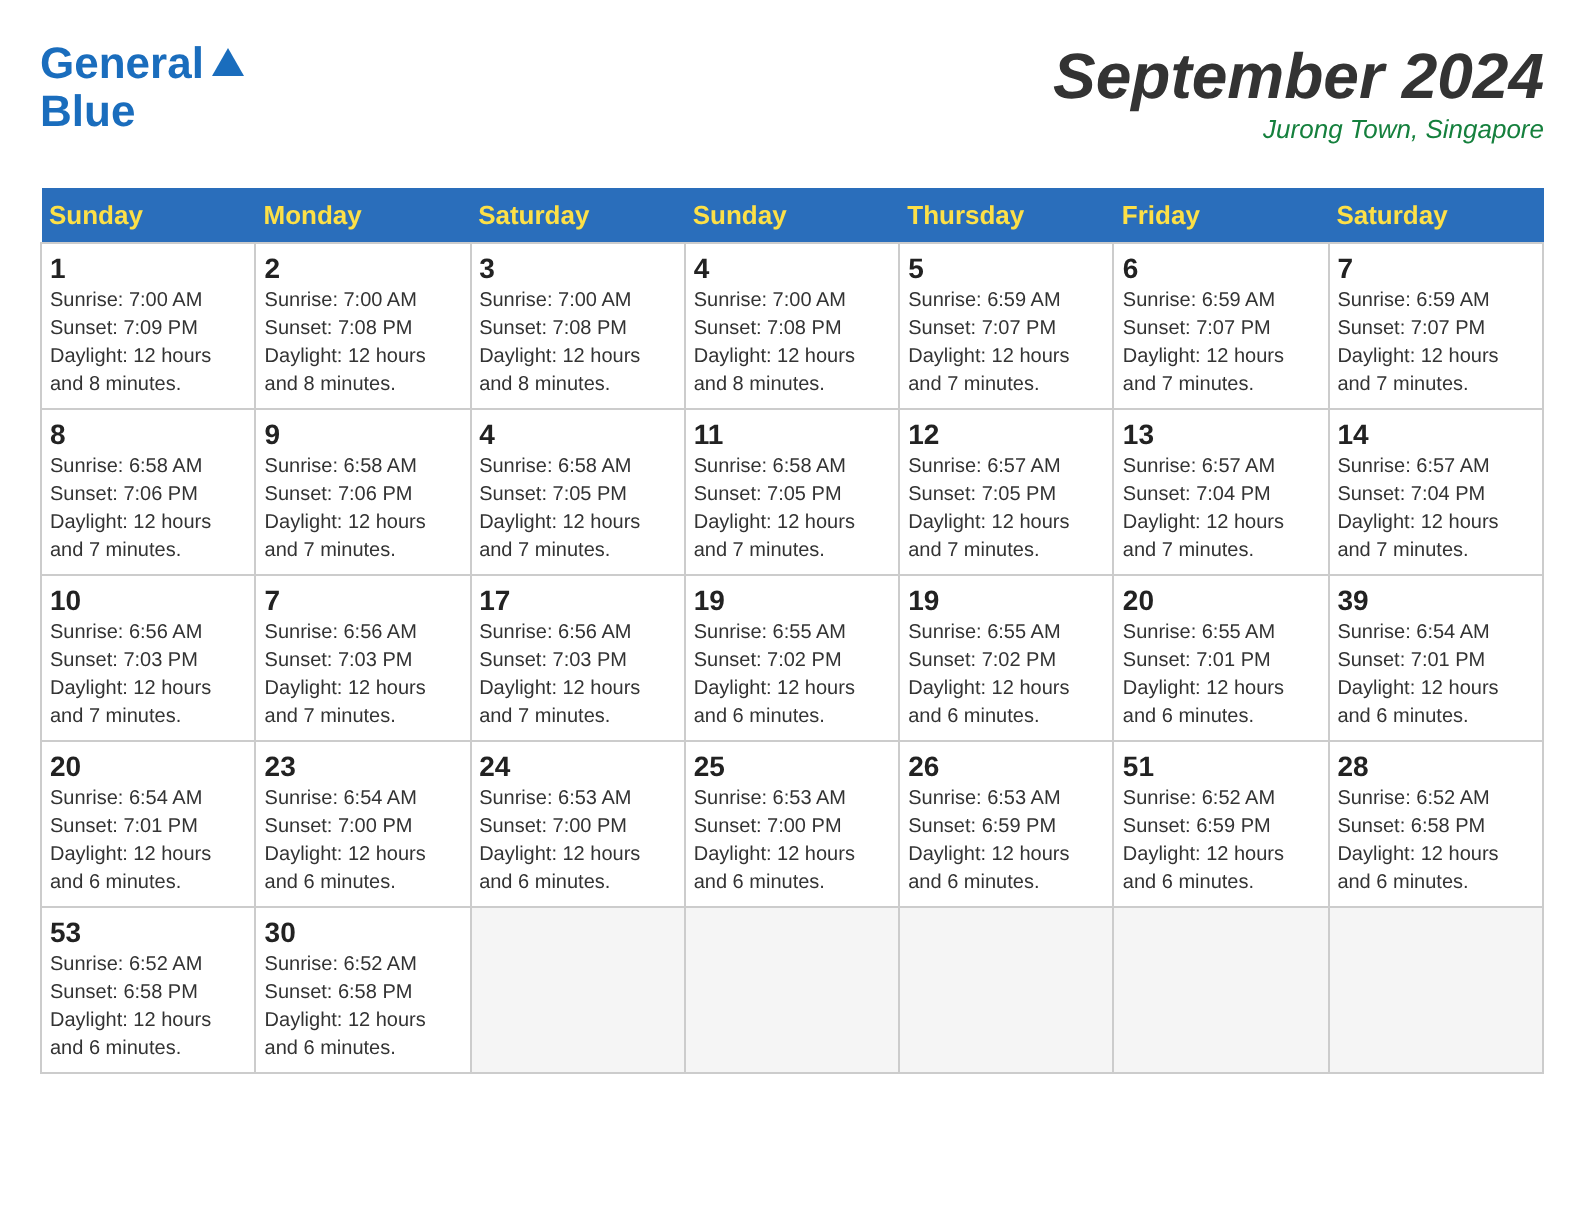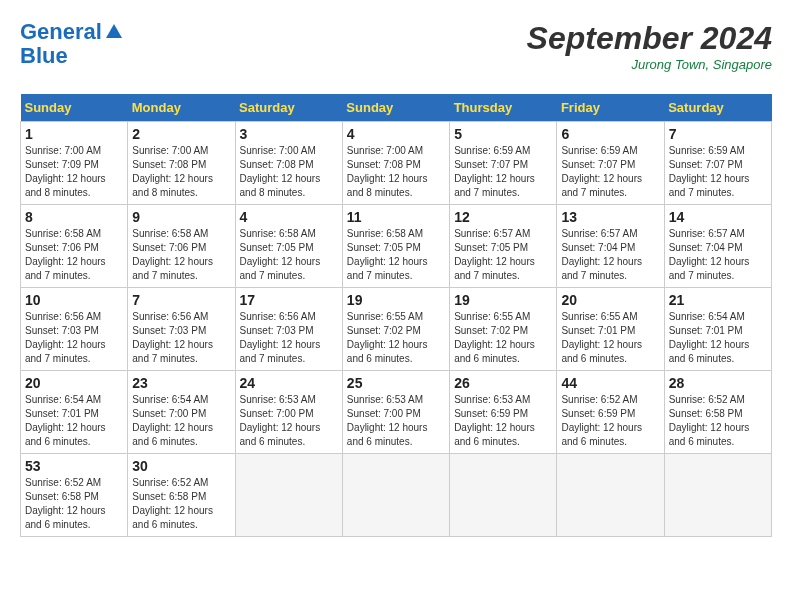--- a/index.html
+++ b/index.html
@@ -154,35 +154,35 @@
         <td><span class="day-num">7</span>
 <span class="day-info">Sunrise: 6:56 AM<br>Sunset: 7:03 PM<br>Daylight: 12 hours<br>and 7 minutes.</span></td>
         <td><span class="day-num">17</span>
 <span class="day-info">Sunrise: 6:56 AM<br>Sunset: 7:03 PM<br>Daylight: 12 hours<br>and 7 minutes.</span></td>
         <td><span class="day-num">19</span>
 <span class="day-info">Sunrise: 6:55 AM<br>Sunset: 7:02 PM<br>Daylight: 12 hours<br>and 6 minutes.</span></td>
         <td><span class="day-num">19</span>
 <span class="day-info">Sunrise: 6:55 AM<br>Sunset: 7:02 PM<br>Daylight: 12 hours<br>and 6 minutes.</span></td>
         <td><span class="day-num">20</span>
 <span class="day-info">Sunrise: 6:55 AM<br>Sunset: 7:01 PM<br>Daylight: 12 hours<br>and 6 minutes.</span></td>
-        <td><span class="day-num">21</span>
+        <td><span class="day-num">39</span>
 <span class="day-info">Sunrise: 6:54 AM<br>Sunset: 7:01 PM<br>Daylight: 12 hours<br>and 6 minutes.</span></td>
       </tr>
       <tr>
         <td><span class="day-num">20</span>
 <span class="day-info">Sunrise: 6:54 AM<br>Sunset: 7:01 PM<br>Daylight: 12 hours<br>and 6 minutes.</span></td>
         <td><span class="day-num">23</span>
 <span class="day-info">Sunrise: 6:54 AM<br>Sunset: 7:00 PM<br>Daylight: 12 hours<br>and 6 minutes.</span></td>
         <td><span class="day-num">24</span>
 <span class="day-info">Sunrise: 6:53 AM<br>Sunset: 7:00 PM<br>Daylight: 12 hours<br>and 6 minutes.</span></td>
         <td><span class="day-num">25</span>
 <span class="day-info">Sunrise: 6:53 AM<br>Sunset: 7:00 PM<br>Daylight: 12 hours<br>and 6 minutes.</span></td>
         <td><span class="day-num">26</span>
 <span class="day-info">Sunrise: 6:53 AM<br>Sunset: 6:59 PM<br>Daylight: 12 hours<br>and 6 minutes.</span></td>
-        <td><span class="day-num">44</span>
+        <td><span class="day-num">51</span>
 <span class="day-info">Sunrise: 6:52 AM<br>Sunset: 6:59 PM<br>Daylight: 12 hours<br>and 6 minutes.</span></td>
         <td><span class="day-num">28</span>
 <span class="day-info">Sunrise: 6:52 AM<br>Sunset: 6:58 PM<br>Daylight: 12 hours<br>and 6 minutes.</span></td>
       </tr>
       <tr>
         <td><span class="day-num">53</span>
 <span class="day-info">Sunrise: 6:52 AM<br>Sunset: 6:58 PM<br>Daylight: 12 hours<br>and 6 minutes.</span></td>
         <td><span class="day-num">30</span>
 <span class="day-info">Sunrise: 6:52 AM<br>Sunset: 6:58 PM<br>Daylight: 12 hours<br>and 6 minutes.</span></td>
         <td class="empty"></td>

